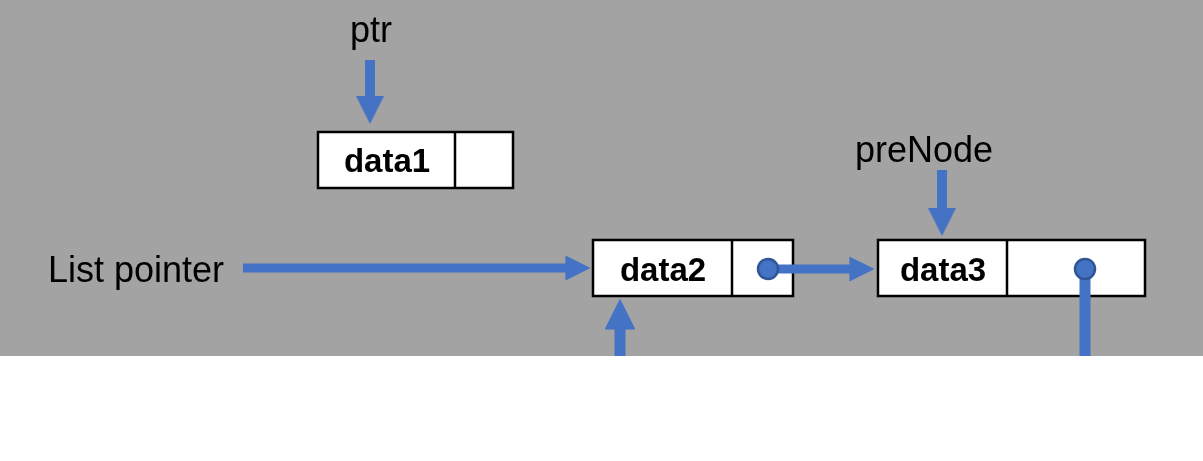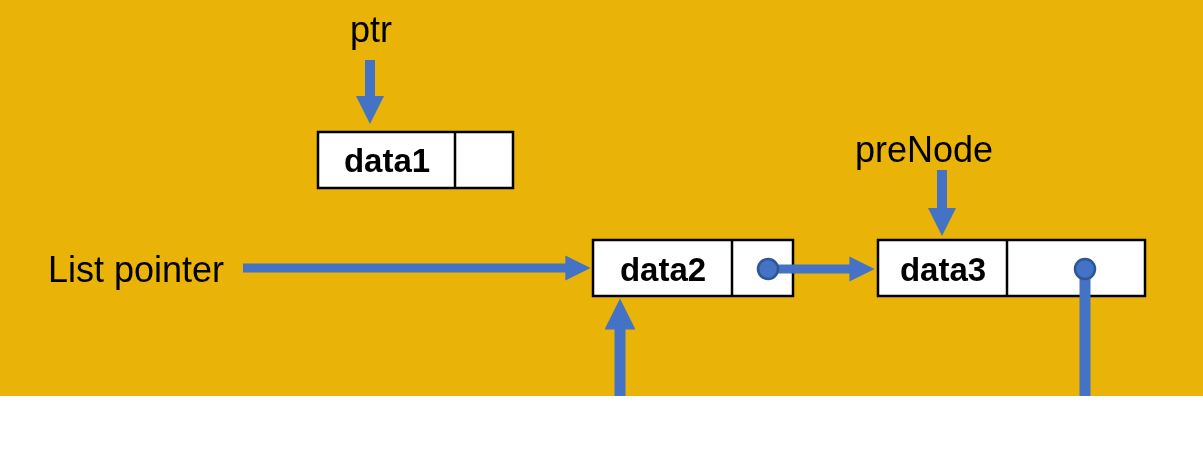--- a/index.html
+++ b/index.html
@@ -3,22 +3,22 @@
 <meta charset="utf-8">
 <style>
   html, body {
     margin: 0;
     padding: 0;
     background: #ffffff;
   }
   .stage {
     position: relative;
     width: 1203px;
-    height: 396px;
-    background: #eab308;
+    height: 356px;
+    background: #a3a3a3;
     overflow: hidden;
     font-family: "Liberation Sans", sans-serif;
   }
   svg { display: block; }
   .node-box {
     fill: #ffffff;
     stroke: #000000;
     stroke-width: 2.5;
   }
   .node-divider {

